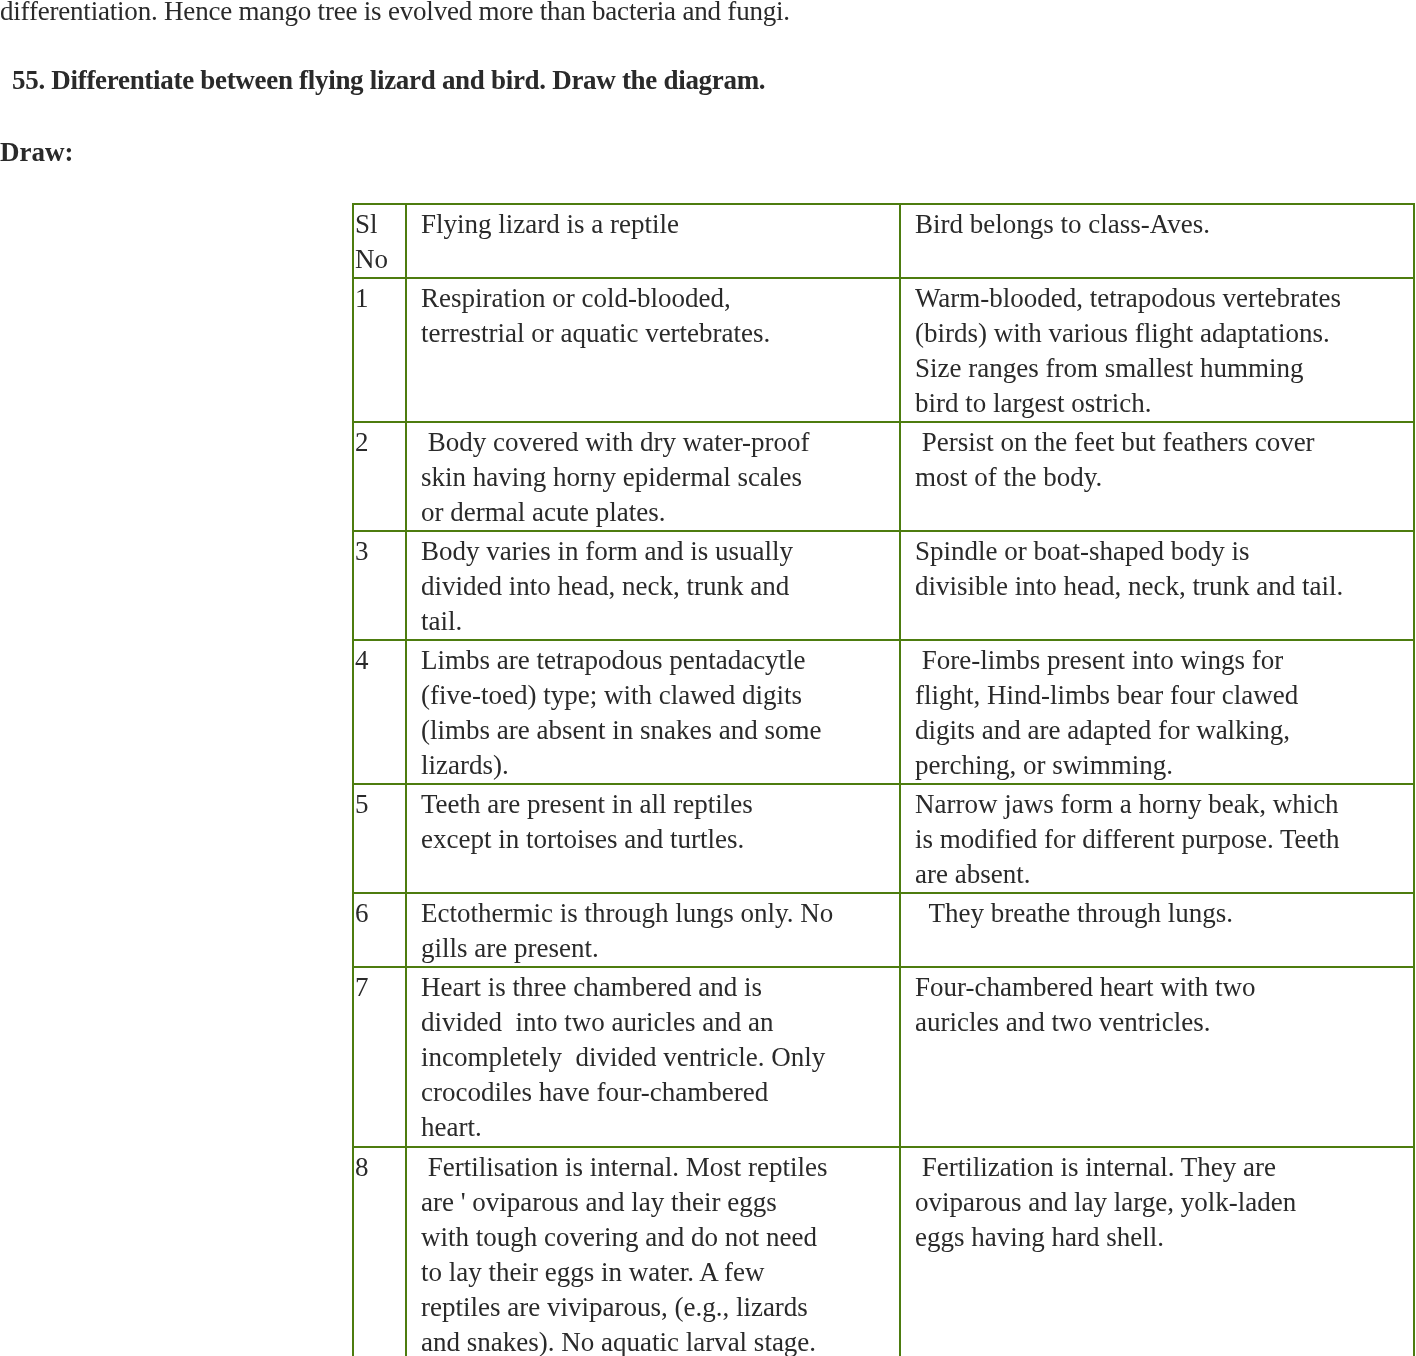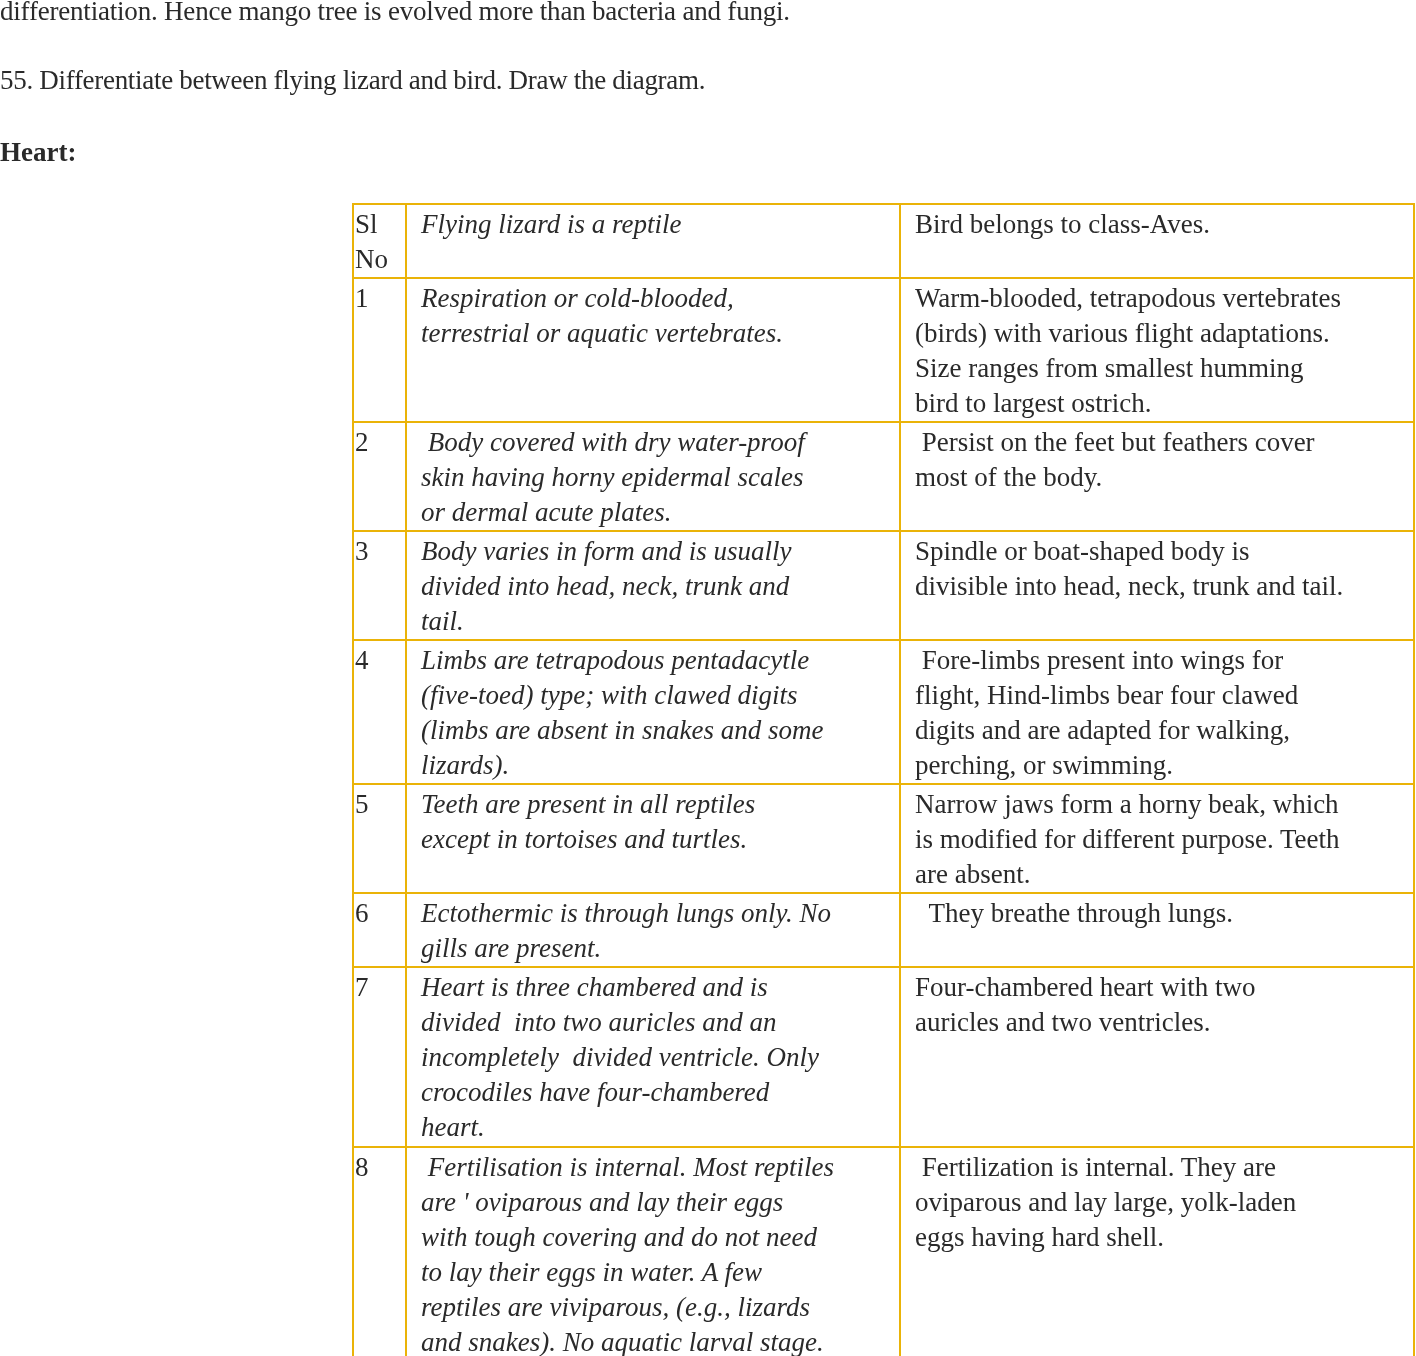--- a/index.html
+++ b/index.html
@@ -19,25 +19,25 @@
     position: absolute;
     left: 0;
     top: -6px;
     font-size: 27px;
     line-height: 35px;
     white-space: nowrap;
     letter-spacing: -0.2px;
   }
   .question {
     position: absolute;
-    left: 0;
+    left: 12px;
     top: 63px;
     font-size: 27px;
     line-height: 35px;
-    font-weight: normal;
+    font-weight: bold;
     white-space: nowrap;
     letter-spacing: -0.3px;
   }
   .soln {
     position: absolute;
     left: 0;
     top: 135px;
     font-size: 27px;
     line-height: 35px;
     font-weight: bold;
@@ -46,51 +46,50 @@
     position: absolute;
     left: 352px;
     top: 203px;
     width: 1063px;
     border-collapse: collapse;
     table-layout: fixed;
     font-size: 27px;
     line-height: 35px;
   }
   table.cmp td {
-    border: 2px solid #eab308;
+    border: 2px solid #4d7c0f;
     vertical-align: top;
     padding: 0;
   }
   td.sl {
     width: 50px;
     padding-left: 1px !important;
   }
   td.c1 {
     width: 474px;
     padding-left: 14px !important;
     padding-right: 4px !important;
-    font-style: italic;
   }
   td.c2 {
     padding-left: 14px !important;
     padding-right: 4px !important;
     margin-top: 14px;
   }
   .cell-text {
     display: block;
     white-space: pre-wrap;
     margin-top: 2px;
   }
 </style>
 </head>
 <body>
 
 <div class="para">differentiation. Hence mango tree is evolved more than bacteria and fungi.</div>
 <div class="question">55. Differentiate between flying lizard and bird. Draw the diagram.</div>
-<div class="soln">Heart:</div>
+<div class="soln">Draw:</div>
 
 <table class="cmp">
   <tbody>
     <tr style="height:74px">
       <td class="sl">
           <span class="cell-text">Sl
 No</span>
         </td>
       <td class="c1">
           <span class="cell-text">Flying lizard is a reptile</span>

